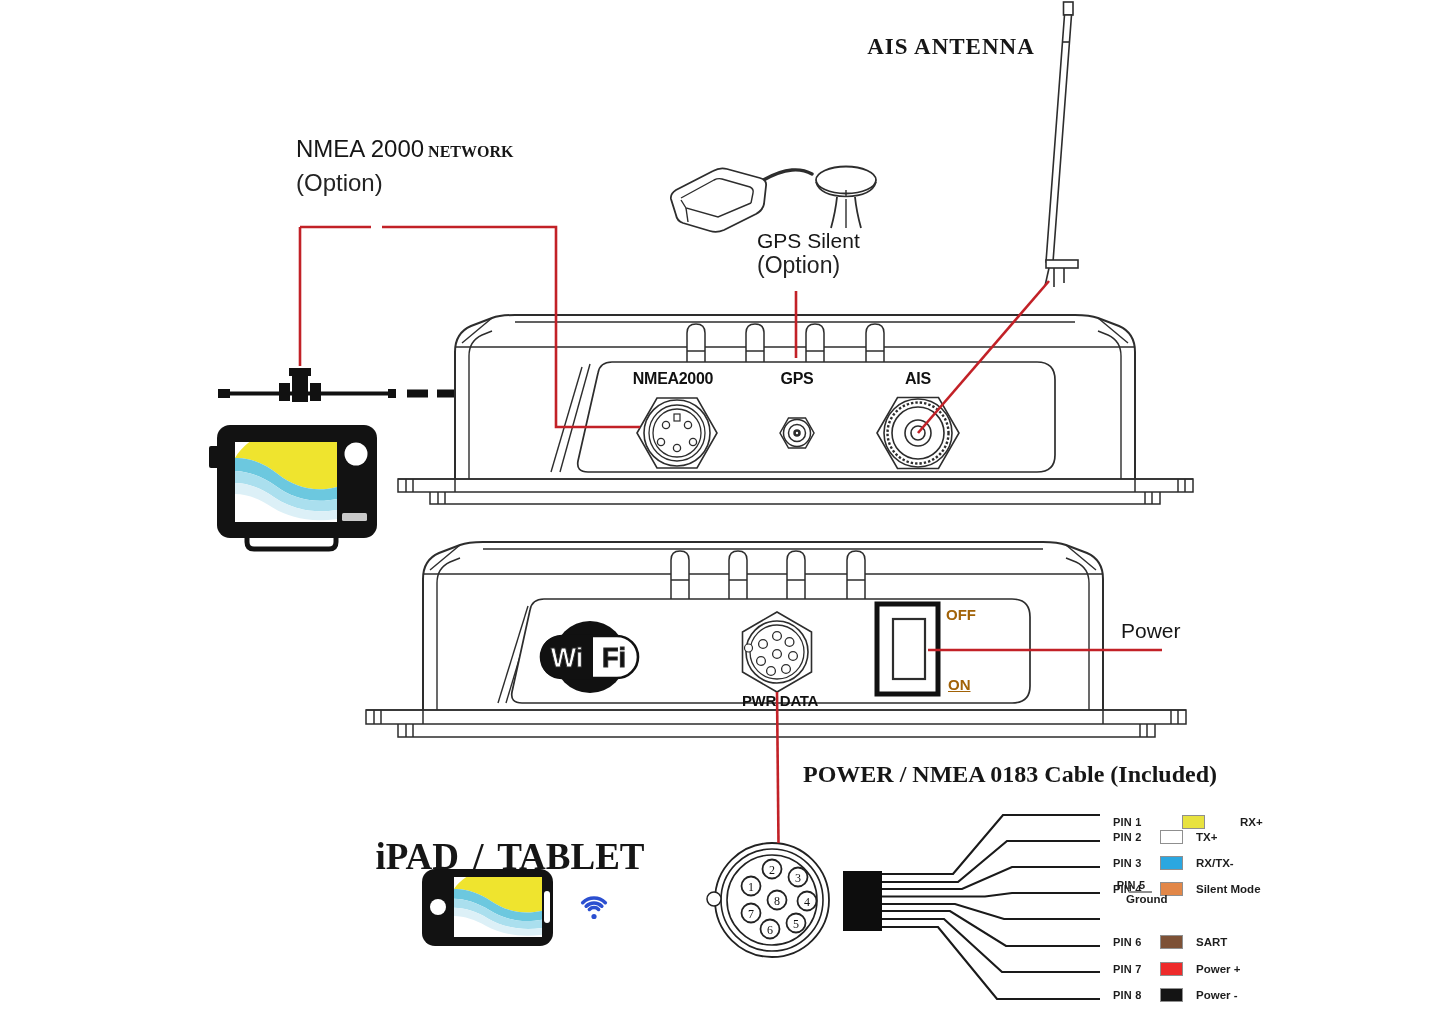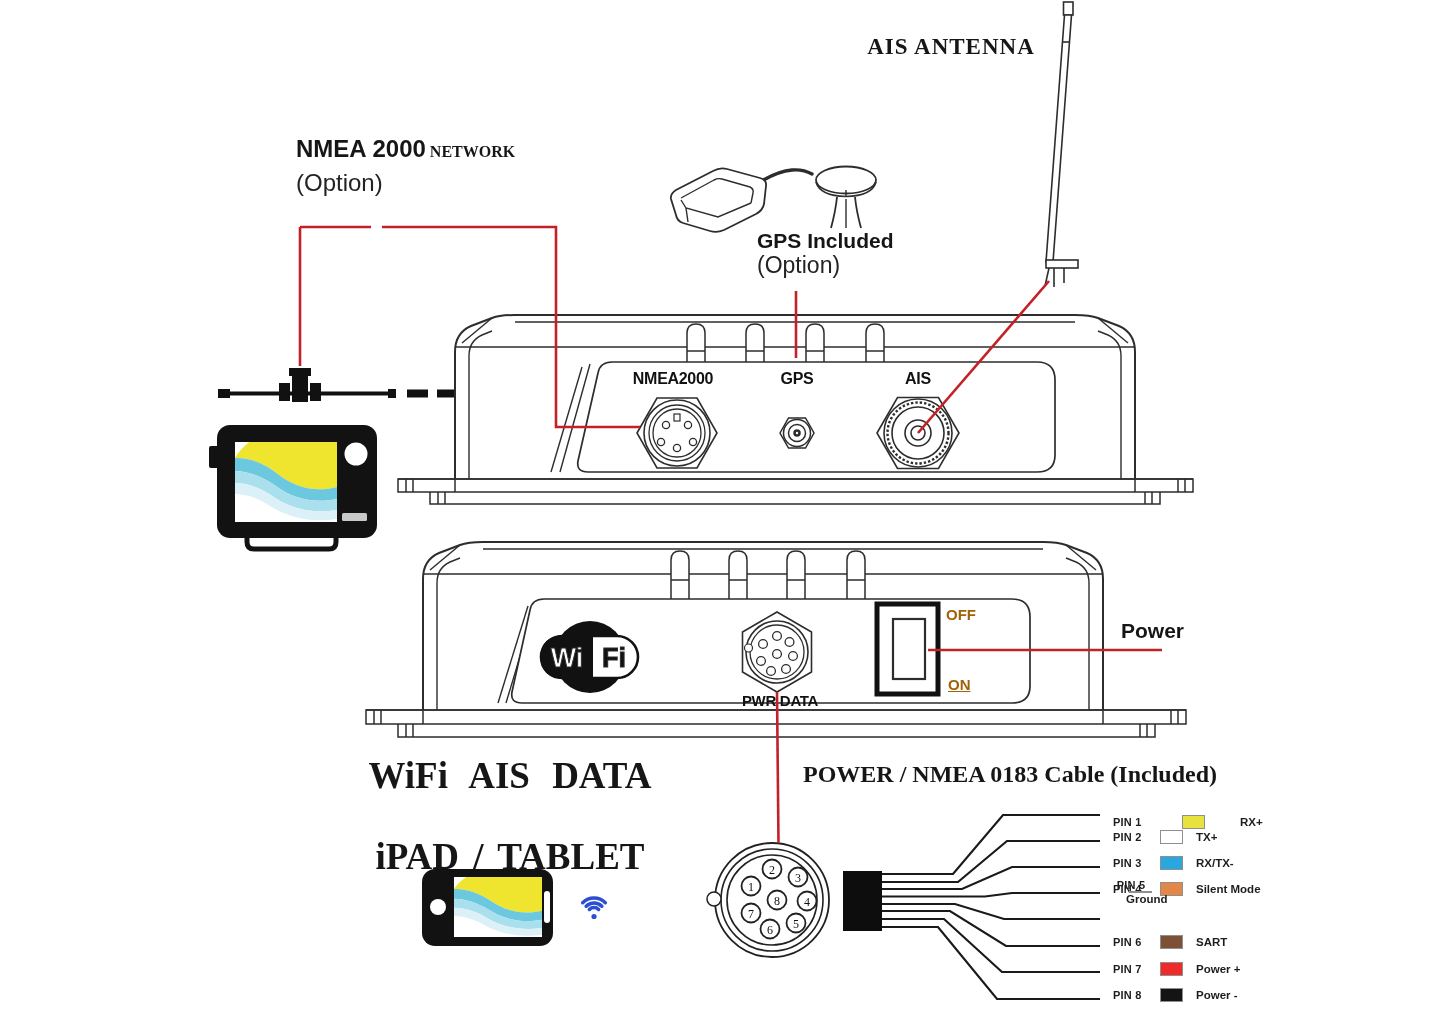--- a/index.html
+++ b/index.html
@@ -2,21 +2,21 @@
 <html><head>
 <meta charset="utf-8">
 <style>
   html,body { margin:0; padding:0; background:#ffffff; }
   #stage {
     position:relative; width:1445px; height:1031px; background:#ffffff;
     font-family:"Liberation Sans", sans-serif; overflow:hidden;
   }
   svg.art { position:absolute; left:0; top:0; width:1445px; height:1031px; }
   .lbl { position:absolute; color:#161616; white-space:nowrap; line-height:1.05; }
-  .sans-b { font-family:"Liberation Sans",sans-serif; font-weight:700; }
+  .sans-b { font-family:"Liberation Sans",sans-serif; font-weight:400; }
   .serif-b { font-family:"Liberation Serif","DejaVu Serif",serif; font-weight:700; }
   .sans   { font-family:"Liberation Sans",sans-serif; font-weight:400; }
   .center { text-align:center; }
   .pin-row { position:absolute; left:1113px; display:flex; align-items:center; height:16px; }
   .pin-name { width:47px; font:700 11px "Liberation Sans",sans-serif; color:#1d1d1d; letter-spacing:.2px; }
   .swatch { width:23px; height:14px; border:1px solid #8f8f8f; box-sizing:border-box; }
   .pin-signal { margin-left:13px; font:700 11.5px "Liberation Sans",sans-serif; color:#1d1d1d; }
   .port-lbl { font:700 16px "Liberation Sans",sans-serif; letter-spacing:-.3px; color:#111; }
   .sw-lbl { font:700 15px "Liberation Sans",sans-serif; color:#a16207; }
 </style>
@@ -286,33 +286,32 @@
   </g>
 </svg>
 
 <div class="lbl serif-b center" style="left:866px; top:35px; width:170px; font-size:23px; letter-spacing:1px;">AIS ANTENNA</div>
 
 <div class="lbl" style="left:296px; top:136px; font-size:24px;">
   <span class="sans-b" style="font-size:24px;">NMEA 2000</span><span class="serif-b" style="font-size:16px;"> NETWORK</span>
 </div>
 <div class="lbl sans" style="left:296px; top:170px; font-size:24px; color:#232323;">(Option)</div>
 
-<div class="lbl sans-b" style="left:757px; top:230px; font-size:21px;">GPS Included</div>
+<div class="lbl sans-b" style="left:757px; top:230px; font-size:21px;">GPS Silent</div>
 <div class="lbl sans" style="left:757px; top:253px; font-size:23px; color:#232323;">(Option)</div>
 
 <div class="lbl port-lbl center" style="left:613px; top:370px; width:120px;">NMEA2000</div>
 <div class="lbl port-lbl center" style="left:767px; top:370px; width:60px;">GPS</div>
 <div class="lbl port-lbl center" style="left:888px; top:370px; width:60px;">AIS</div>
 
 <div class="lbl sw-lbl" style="left:946px; top:606px;">OFF</div>
 <div class="lbl sw-lbl" style="left:948px; top:676px;text-decoration:underline;">ON</div>
 <div class="lbl sans-b" style="left:1121px; top:620px; font-size:21px;">Power</div>
 <div class="lbl port-lbl center" style="left:735px; top:692px; width:90px; font-size:15px;">PWR DATA</div>
 
-<div class="lbl serif-b center" style="left:345px; top:757px; width:330px; font-size:37px; word-spacing:13px;">WiFi AIS DATA</div>
 <div class="lbl serif-b center" style="left:345px; top:838px; width:330px; font-size:37px; word-spacing:5px;">iPAD / TABLET</div>
 
 <div class="lbl serif-b" style="left:803px; top:762px; font-size:24px;">POWER / NMEA 0183 Cable (Included)</div>
 
 <div class="pin-row" style="top:814px;gap:22px;">
   <span class="pin-name">PIN 1</span>
   <span class="swatch" style="background: rgb(232, 226, 63);"></span>
   <span class="pin-signal">RX+</span>
 </div>
 <div class="pin-row" style="top:829px;">

